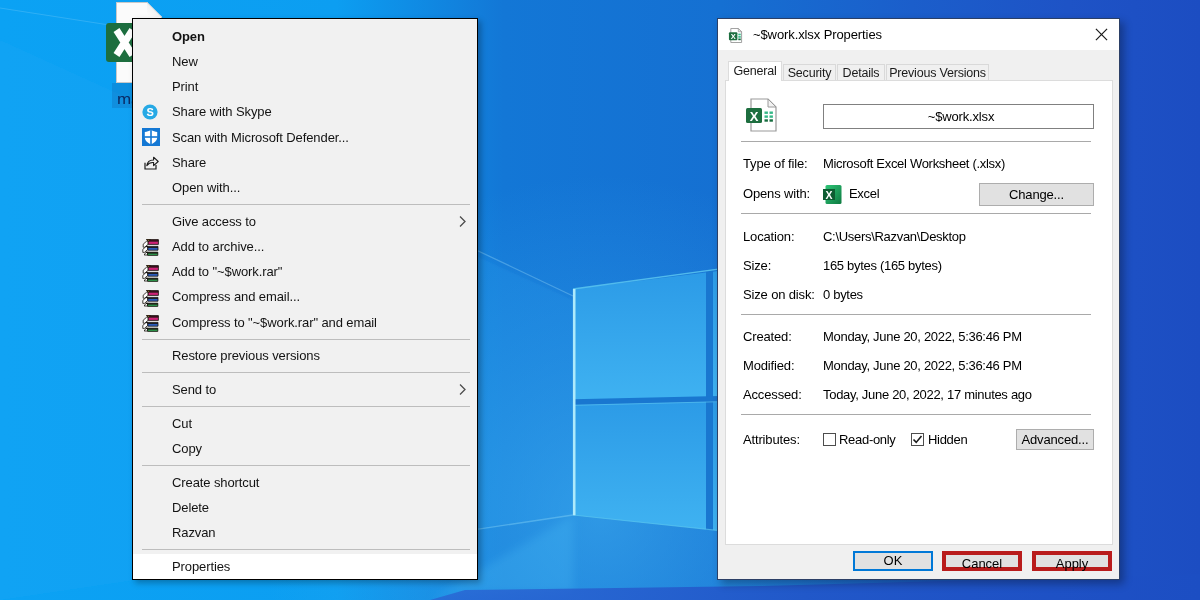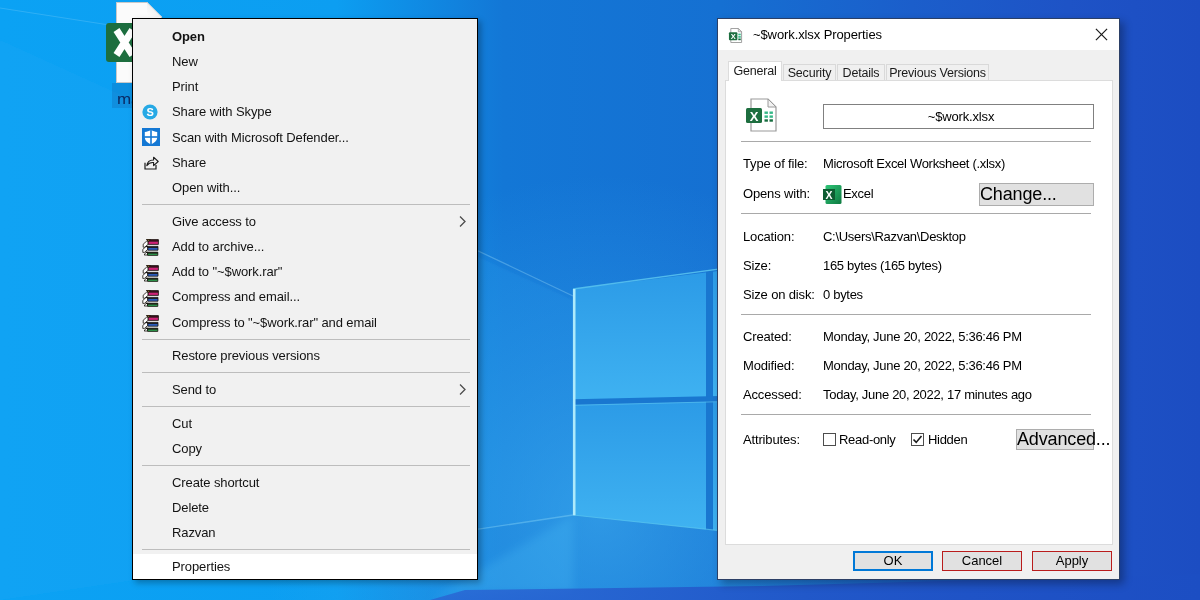--- a/index.html
+++ b/index.html
@@ -41,27 +41,27 @@
 .tabi{top:45px;height:17px;line-height:16px;z-index:1;}
 #page{position:absolute;left:7px;top:61px;width:388px;height:465px;
   background:#fff;border:1px solid #dcdcdc;z-index:2;}
 .lbl{position:absolute;left:17px;font-size:13px;color:#000;letter-spacing:-.15px;white-space:nowrap;}
 .val{position:absolute;left:97px;font-size:13px;color:#000;letter-spacing:-.3px;white-space:nowrap;}
 .psep{position:absolute;left:15px;width:350px;height:1px;background:#a9a9a9;}
 #fnbox{position:absolute;left:97px;top:23px;width:271px;height:25px;
   background:#fff;border:1px solid #808080;font-size:13px;line-height:23px;
   padding-left:5px;letter-spacing:-.15px;text-align:center;}
 .btn{position:absolute;background:#e1e1e1;border:1px solid #adadad;
-  font-size:18px;color:#000;letter-spacing:-.15px;}
+  font-size:13px;color:#000;text-align:center;letter-spacing:-.15px;}
 #btnChange{left:253px;top:102px;width:115px;height:23px;line-height:21px;}
 #btnAdv{left:290px;top:348px;width:78px;height:21px;line-height:19px;}
 .cb{position:absolute;width:13px;height:13px;background:#fff;border:1px solid #4d4d4d;}
 #footer{position:absolute;left:0;top:527px;width:401px;height:33px;background:#f0f0f0;}
 .fbtn{position:absolute;top:5px;width:80px;height:20px;background:#e1e1e1;
-  border:1px solid #b91c1c;font-size:13px;text-align:center;line-height:18px;}
+  border:4px solid #b91c1c;font-size:13px;text-align:center;line-height:18px;}
 #btnOK{left:135px;border:2px solid #0078d7;line-height:16px;}
 #btnCancel{left:224px;}
 #btnApply{left:314px;color:#000000;}
 </style></head>
 <body>
 <svg id="wall" width="1200" height="600" viewBox="0 0 1200 600">
  <defs>
   <linearGradient id="bg" x1="0" y1="0" x2="1" y2="0">
    <stop offset="0" stop-color="#0ba2f4"></stop>
    <stop offset=".28" stop-color="#0c9ef1"></stop>
@@ -268,21 +268,21 @@
    <defs>
           <linearGradient id="xg" x1="0" y1="0" x2="1" y2="1">
      <stop offset="0" stop-color="#2ec577"></stop>
             <stop offset="1" stop-color="#0e7a41"></stop>
           </linearGradient>
         </defs>
    <rect x="3.5" y="1" width="16" height="19" rx="1.5" fill="url(#xg)"></rect>
    <rect x="1" y="5" width="12" height="11" fill="#0d5c32"></rect>
    <text x="7" y="14.5" font-size="10.5" font-weight="bold" fill="#fff" text-anchor="middle" font-family="Liberation Sans">X</text>
   </svg>
-  <div class="val" style="top:105px;left:117px">Excel</div>
+  <div class="val" style="top:105px;left:123px">Excel</div>
   <div class="btn" id="btnChange">Change...</div>
   <div class="psep" style="top:132px"></div>
   <div class="lbl" style="top:148px">Location:</div>
   <div class="val" style="top:148px">C:\Users\Razvan\Desktop</div>
   <div class="lbl" style="top:177px">Size:</div>
   <div class="val" style="top:177px">165 bytes (165 bytes)</div>
   <div class="lbl" style="top:206px">Size on disk:</div>
   <div class="val" style="top:206px">0 bytes</div>
   <div class="psep" style="top:233px"></div>
   <div class="lbl" style="top:248px">Created:</div>

